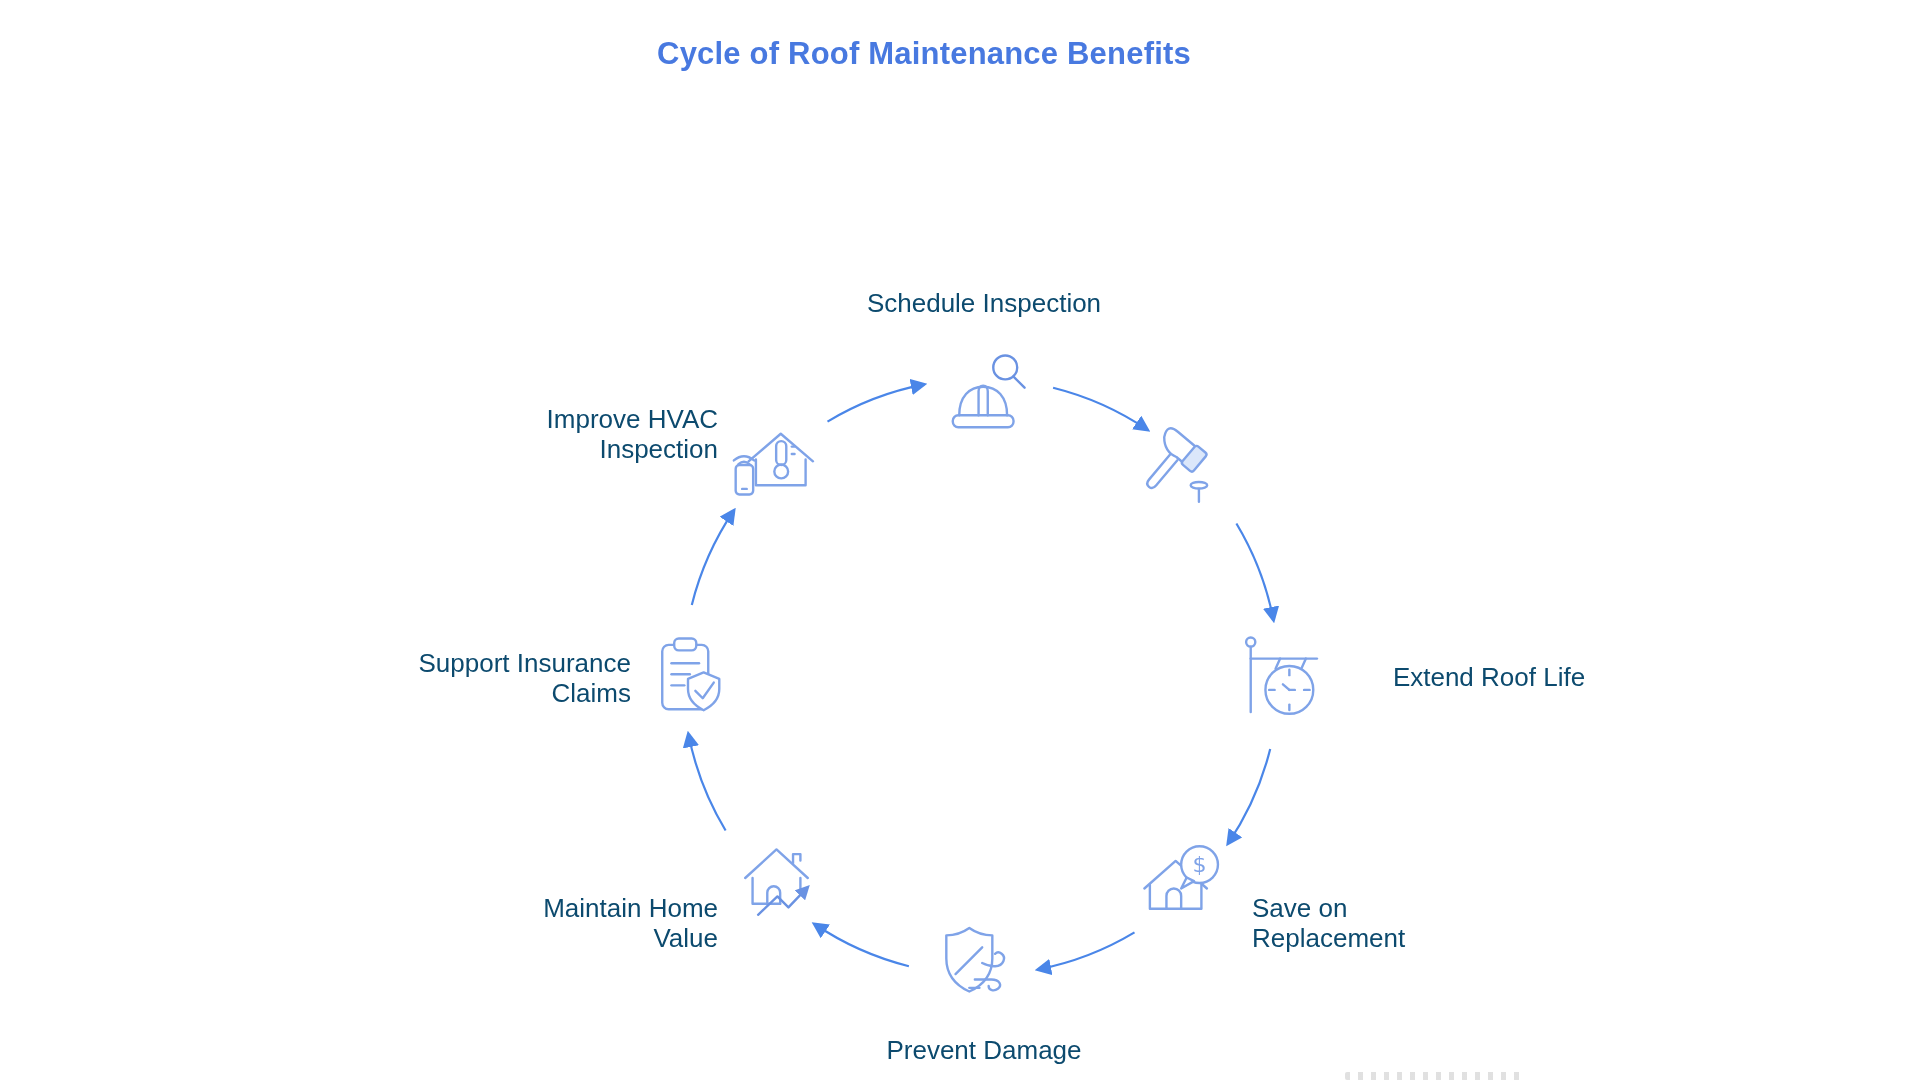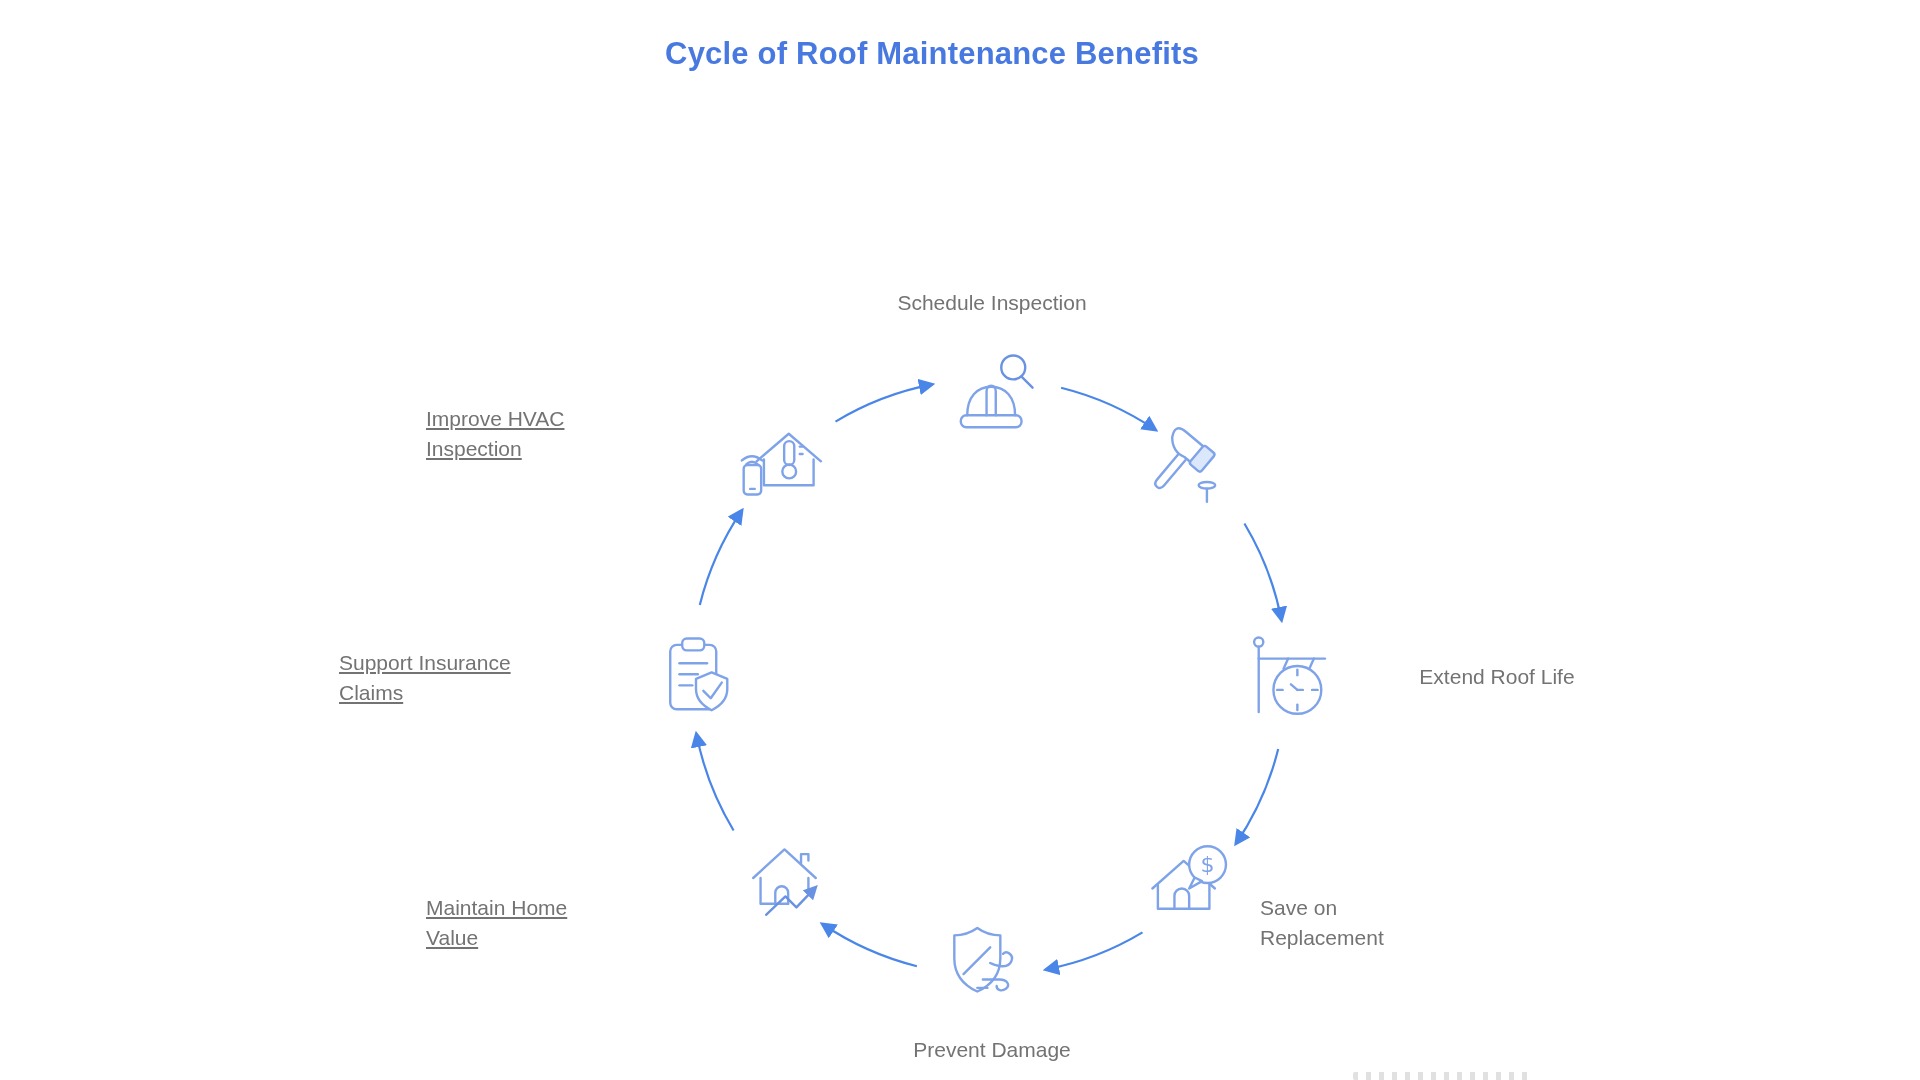--- a/index.html
+++ b/index.html
@@ -1,23 +1,23 @@
 <!DOCTYPE html>
 <html><head>
 <meta charset="utf-8">
 <style>
   html,body{margin:0;padding:0;background:#ffffff;}
   #stage{position:relative;width:1848px;height:1080px;overflow:hidden;background:#ffffff;
-         font-family:"Liberation Sans", sans-serif;margin-left:8px;}
+         font-family:"Liberation Sans", sans-serif;}
   .title{position:absolute;top:36px;left:0;width:100%;text-align:center;
          font-size:31px;font-weight:700;color:#4879e0;letter-spacing:.2px;}
-  .node-label{position:absolute;font-size:21px;line-height:30px;color:#737373;}
+  .node-label{position:absolute;font-size:26px;line-height:30px;color:#0c4a6e;}
   .align-c{text-align:center;}
   .align-l{text-align:left;}
-  .align-r{text-decoration:underline;}
+  .align-r{text-align:right;}
   .icon-box{position:absolute;width:92px;height:92px;}
   .icon-box svg{width:100%;height:100%;display:block;}
   .arrows{position:absolute;left:0;top:0;width:1920px;height:1080px;}
   .wm{position:absolute;left:1345px;top:1072px;width:180px;height:8px;opacity:.3;
       background:repeating-linear-gradient(90deg,#9a9a9a 0 5px,transparent 5px 13px);
       border-radius:2px;}
   .stroke{fill:none;stroke:#7fa3e8;stroke-width:2.6;stroke-linecap:round;stroke-linejoin:round;}
   .stroke2{fill:none;stroke:#6a92e2;stroke-width:2.6;stroke-linecap:round;stroke-linejoin:round;}
   .whitefill{fill:#ffffff;stroke:#7fa3e8;stroke-width:2.6;stroke-linecap:round;stroke-linejoin:round;}
 </style>

